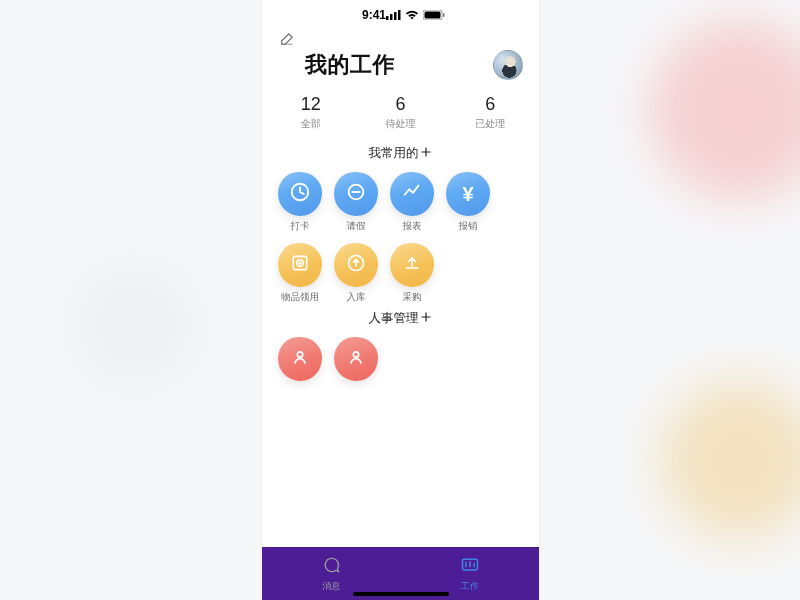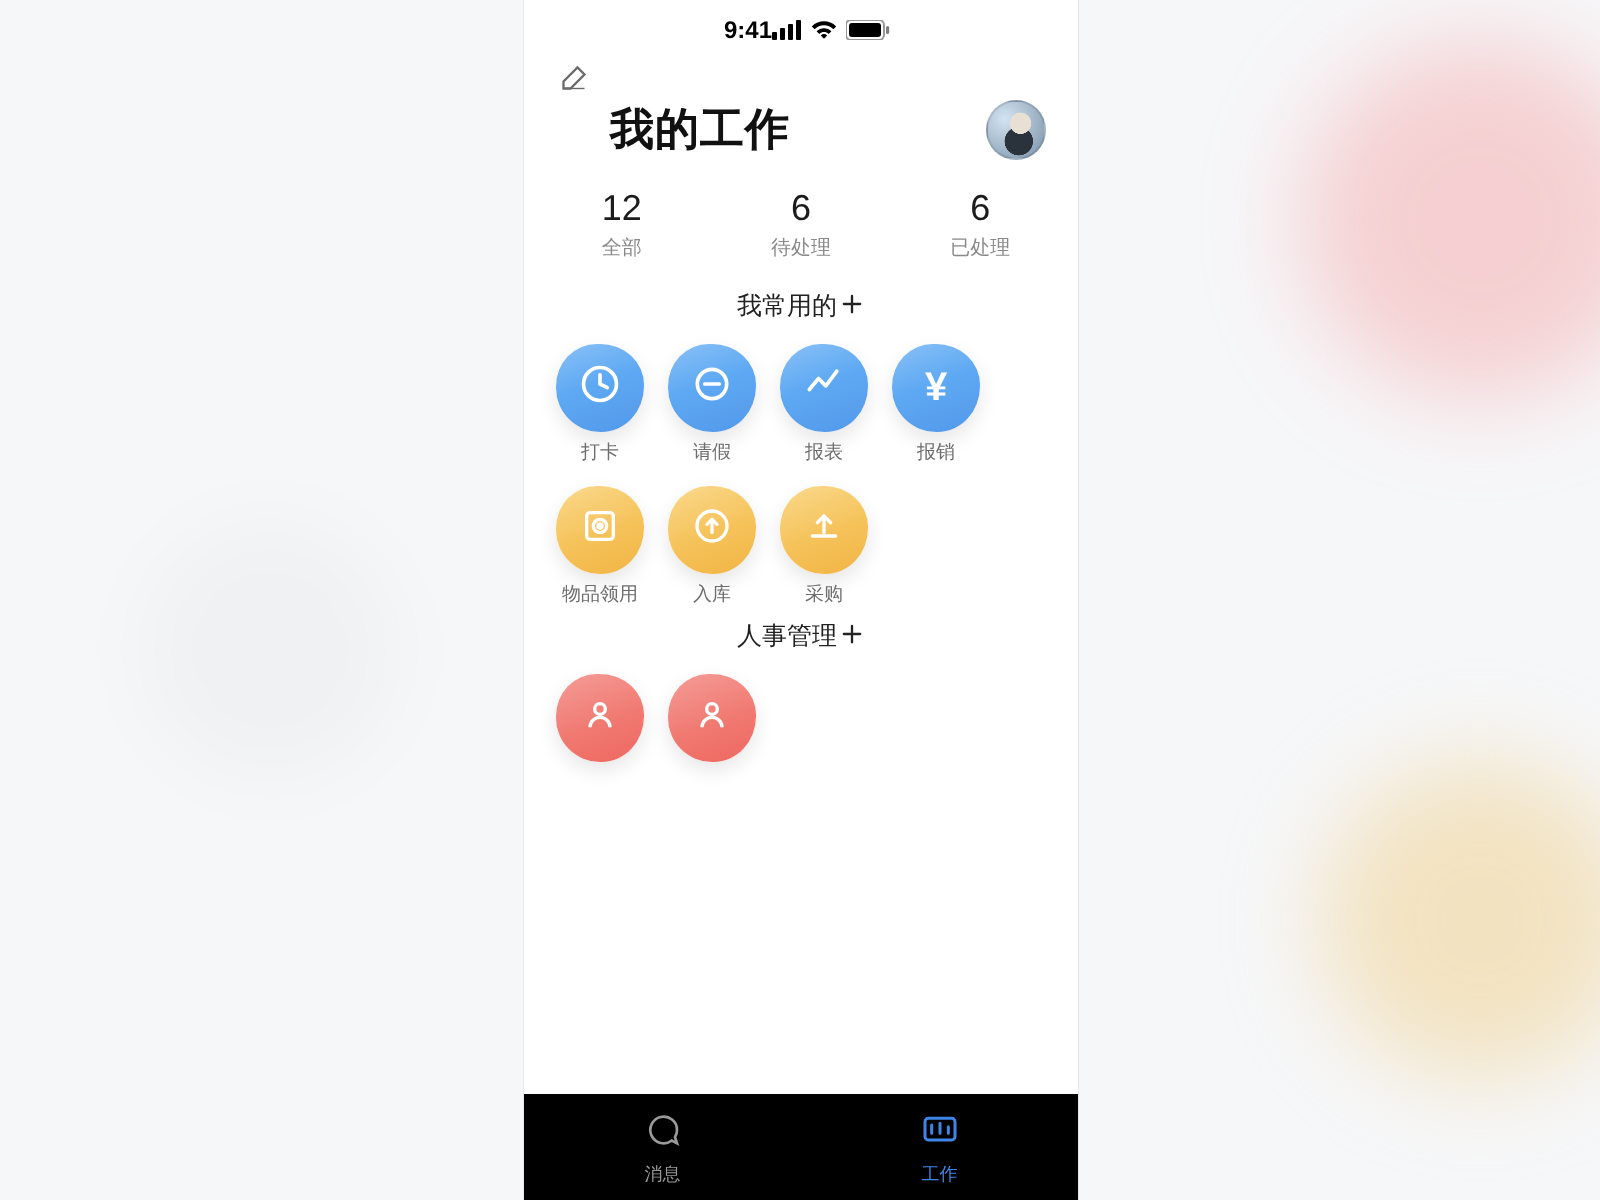--- a/index.html
+++ b/index.html
@@ -107,21 +107,21 @@
   .orange { background: linear-gradient(160deg, #fad98d 0%, #f5c259 55%, #f2b445 100%); }
   .red    { background: linear-gradient(160deg, #f59c97 0%, #f07a72 55%, #ee675e 100%); }
 
   .app-lbl { font-size: 9.5px; color: #6d6d6d; }
 
   
   .tabbar {
     height: 52px;
     border-top: .5px solid rgba(0,0,0,.1);
     display: flex;
-    background: #000000;
+    background: #4c1d95;
     position: relative;
   }
   .tab {
     flex: 1; display: flex; flex-direction: column;
     align-items: center; justify-content: center; gap: 1px;
     color: #9a9a9a;
   }
   .tab.active { color: #3d86e8; }
   .tab-lbl { font-size: 9px; }
   .home-indicator {

